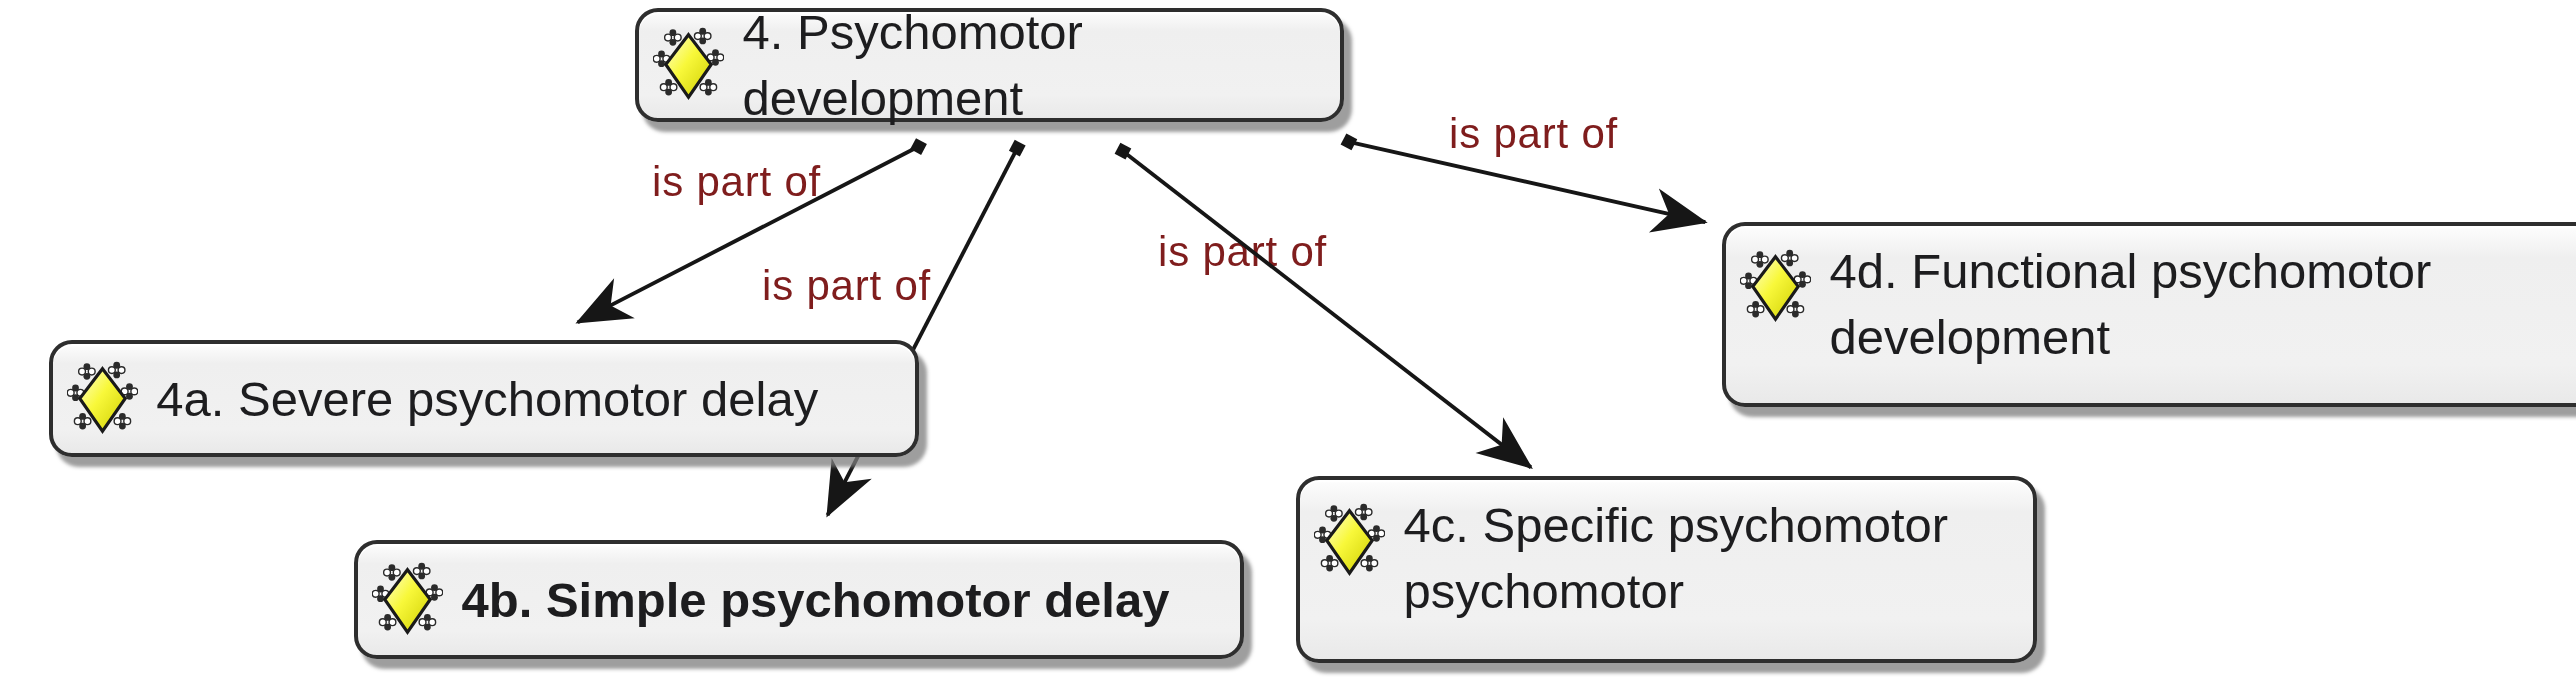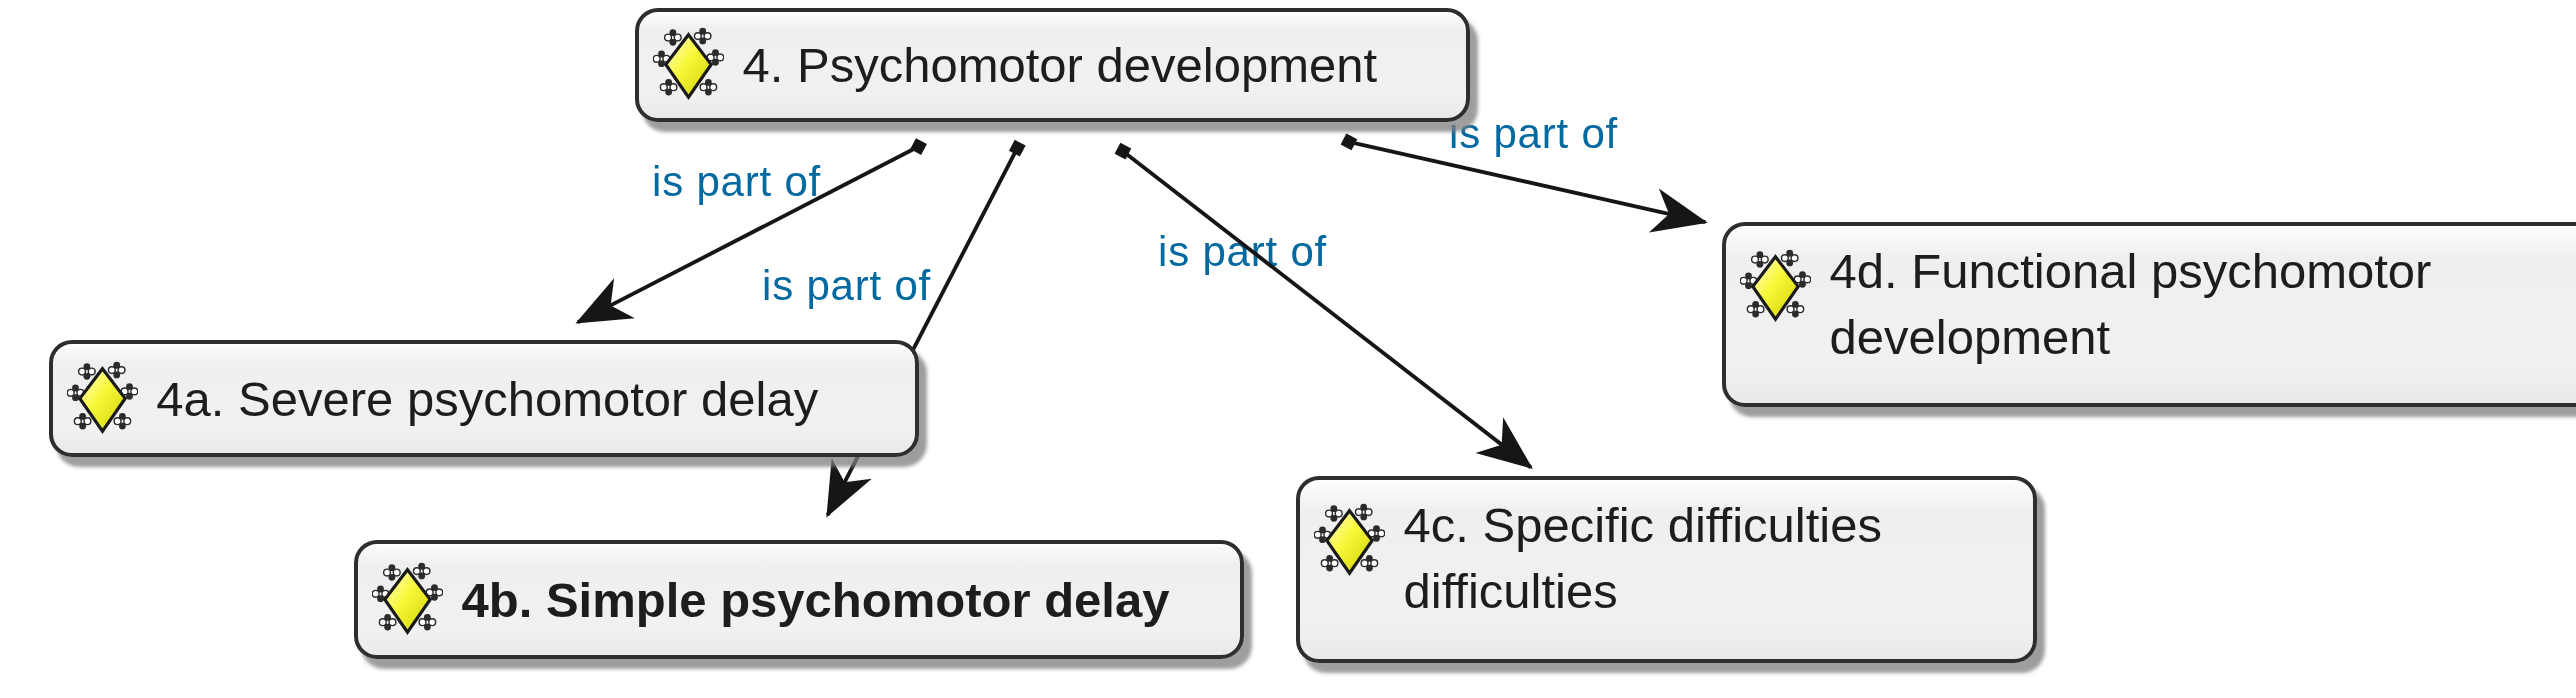--- a/index.html
+++ b/index.html
@@ -8,21 +8,21 @@
     width:2576px;height:698px;
     background:#ffffff;
     overflow:hidden;
     font-family:"Liberation Sans", sans-serif;
   }
   
   .edge-label{
     position:absolute;
     z-index:1;
     font-size:42px;
-    color:#0369a1;
+    color:#7f1d1d;
     white-space:nowrap;
     letter-spacing:0.8px;
   }
   
   svg.edges{
     position:absolute;left:0;top:0;
     z-index:2;
     pointer-events:none;
   }
   svg.edges g{pointer-events:stroke;}
@@ -43,21 +43,21 @@
     box-shadow:7.7px 10px 3.9px rgba(125,125,125,0.75), inset 0 2.3px 0 #ffffff;
     font-size:49px;
     line-height:66px;
     color:#1d1d1f;
   }
   .node .nlabel{display:block;}
   .node.two-line{align-items:flex-start;padding-top:12.3px;}
   .node.two-line .icon{margin-top:9.3px;}
   .icon{width:71px;height:77px;flex:0 0 auto;}
   
-  #n4 {left:635px;  top:7.7px;  width:835px; height:114px;}
+  #n4 {left:635px;  top:7.7px;  width:709px; height:114px;}
   #n4a{left:10.8px;   top:340px; width:870px; height:117px;margin-left:38px;}
   #n4b{left:354px;  top:540px; width:890px; height:119px;font-weight:bold;}
   #n4c{left:1296px; top:476px; width:741px;  height:187px;}
   #n4d{left:1722px; top:222px; width:926px; height:185px;}
   
   #labelA{left:652px;  top:158px;}
   #labelB{left:762px;  top:262px;}
   #labelC{left:1158px; top:228px;}
   #labelD{left:1449px; top:110px;}
   .defs-svg{position:absolute;width:0;height:0;}
@@ -139,21 +139,21 @@
     <svg class="icon" viewBox="0 0 50 54">
         <use href="#diamond-sym"></use>
       </svg>
     <span class="nlabel">4b. Simple psychomotor delay</span>
   </div>
 
   <div class="node two-line" id="n4c">
     <svg class="icon" viewBox="0 0 50 54">
         <use href="#diamond-sym"></use>
       </svg>
-    <span class="nlabel">4c. Specific difficulties difficulties</span>
+    <span class="nlabel">4c. Specific psychomotor psychomotor</span>
   </div>
 
   <div class="node two-line" id="n4d">
     <svg class="icon" viewBox="0 0 50 54">
         <use href="#diamond-sym"></use>
       </svg>
     <span class="nlabel">4d. Functional psychomotor development</span>
   </div>
 
 </div>

